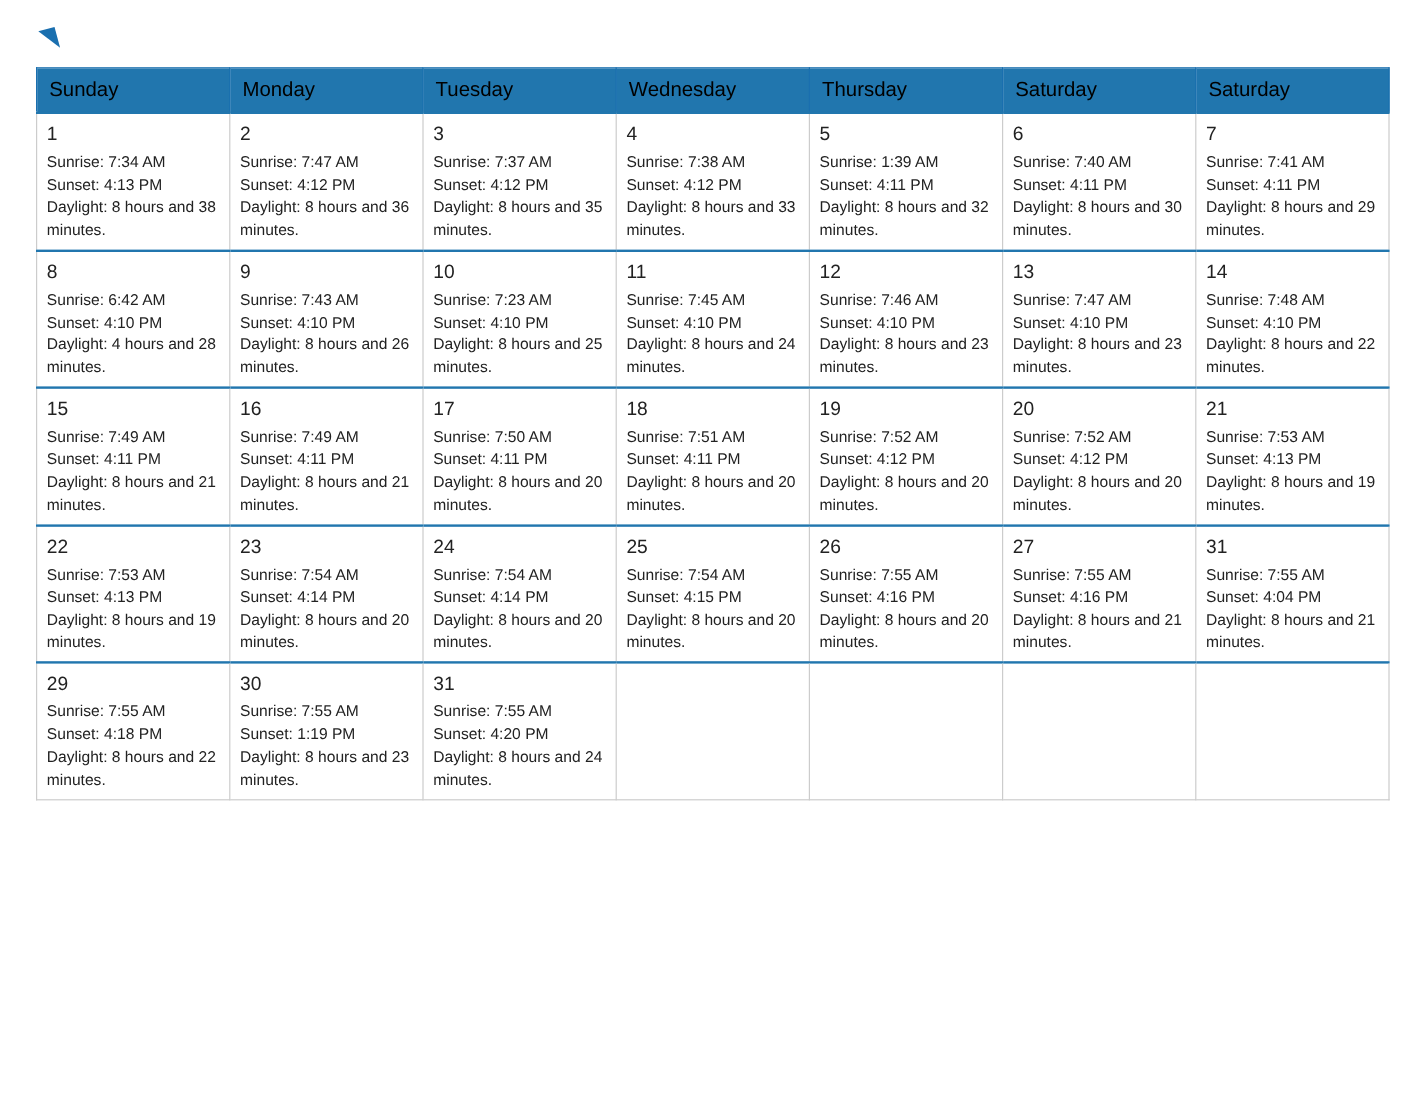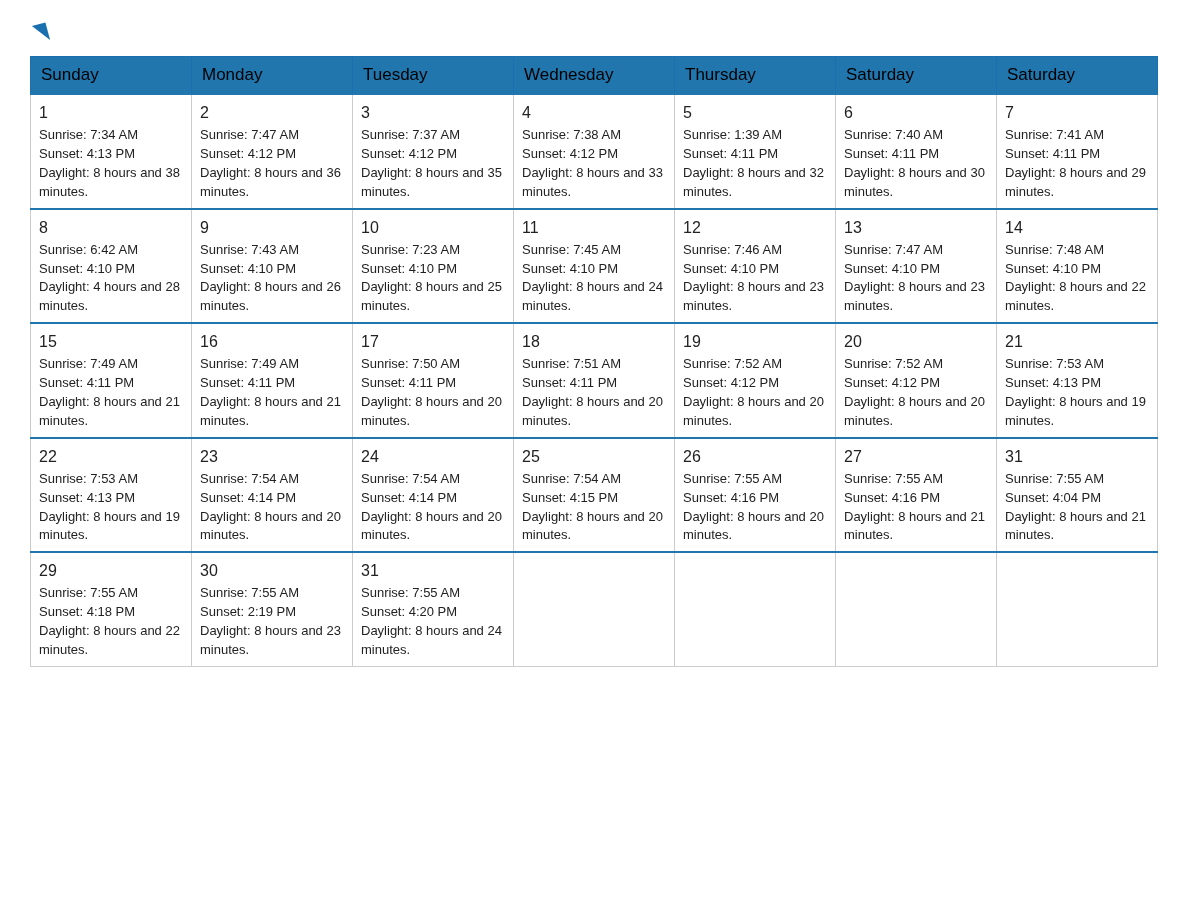--- a/index.html
+++ b/index.html
@@ -162,21 +162,21 @@
         <td><span class="day-num">22</span><span>Sunrise: 7:53 AM</span><br><span>Sunset: 4:13 PM</span><br><span>Daylight: 8 hours and 19 minutes.</span></td>
         <td><span class="day-num">23</span><span>Sunrise: 7:54 AM</span><br><span>Sunset: 4:14 PM</span><br><span>Daylight: 8 hours and 20 minutes.</span></td>
         <td><span class="day-num">24</span><span>Sunrise: 7:54 AM</span><br><span>Sunset: 4:14 PM</span><br><span>Daylight: 8 hours and 20 minutes.</span></td>
         <td><span class="day-num">25</span><span>Sunrise: 7:54 AM</span><br><span>Sunset: 4:15 PM</span><br><span>Daylight: 8 hours and 20 minutes.</span></td>
         <td><span class="day-num">26</span><span>Sunrise: 7:55 AM</span><br><span>Sunset: 4:16 PM</span><br><span>Daylight: 8 hours and 20 minutes.</span></td>
         <td><span class="day-num">27</span><span>Sunrise: 7:55 AM</span><br><span>Sunset: 4:16 PM</span><br><span>Daylight: 8 hours and 21 minutes.</span></td>
         <td><span class="day-num">31</span><span>Sunrise: 7:55 AM</span><br><span>Sunset: 4:04 PM</span><br><span>Daylight: 8 hours and 21 minutes.</span></td>
       </tr>
       <tr>
         <td><span class="day-num">29</span><span>Sunrise: 7:55 AM</span><br><span>Sunset: 4:18 PM</span><br><span>Daylight: 8 hours and 22 minutes.</span></td>
-        <td><span class="day-num">30</span><span>Sunrise: 7:55 AM</span><br><span>Sunset: 2:19 PM</span><br><span>Daylight: 8 hours and 23 minutes.</span></td>
+        <td><span class="day-num">30</span><span>Sunrise: 7:55 AM</span><br><span>Sunset: 1:19 PM</span><br><span>Daylight: 8 hours and 23 minutes.</span></td>
         <td><span class="day-num">31</span><span>Sunrise: 7:55 AM</span><br><span>Sunset: 4:20 PM</span><br><span>Daylight: 8 hours and 24 minutes.</span></td>
         <td class="empty-cell"></td>
         <td class="empty-cell"></td>
         <td class="empty-cell"></td>
         <td class="empty-cell"></td>
       </tr>
     </tbody>
 </table>
 
 </body></html>

